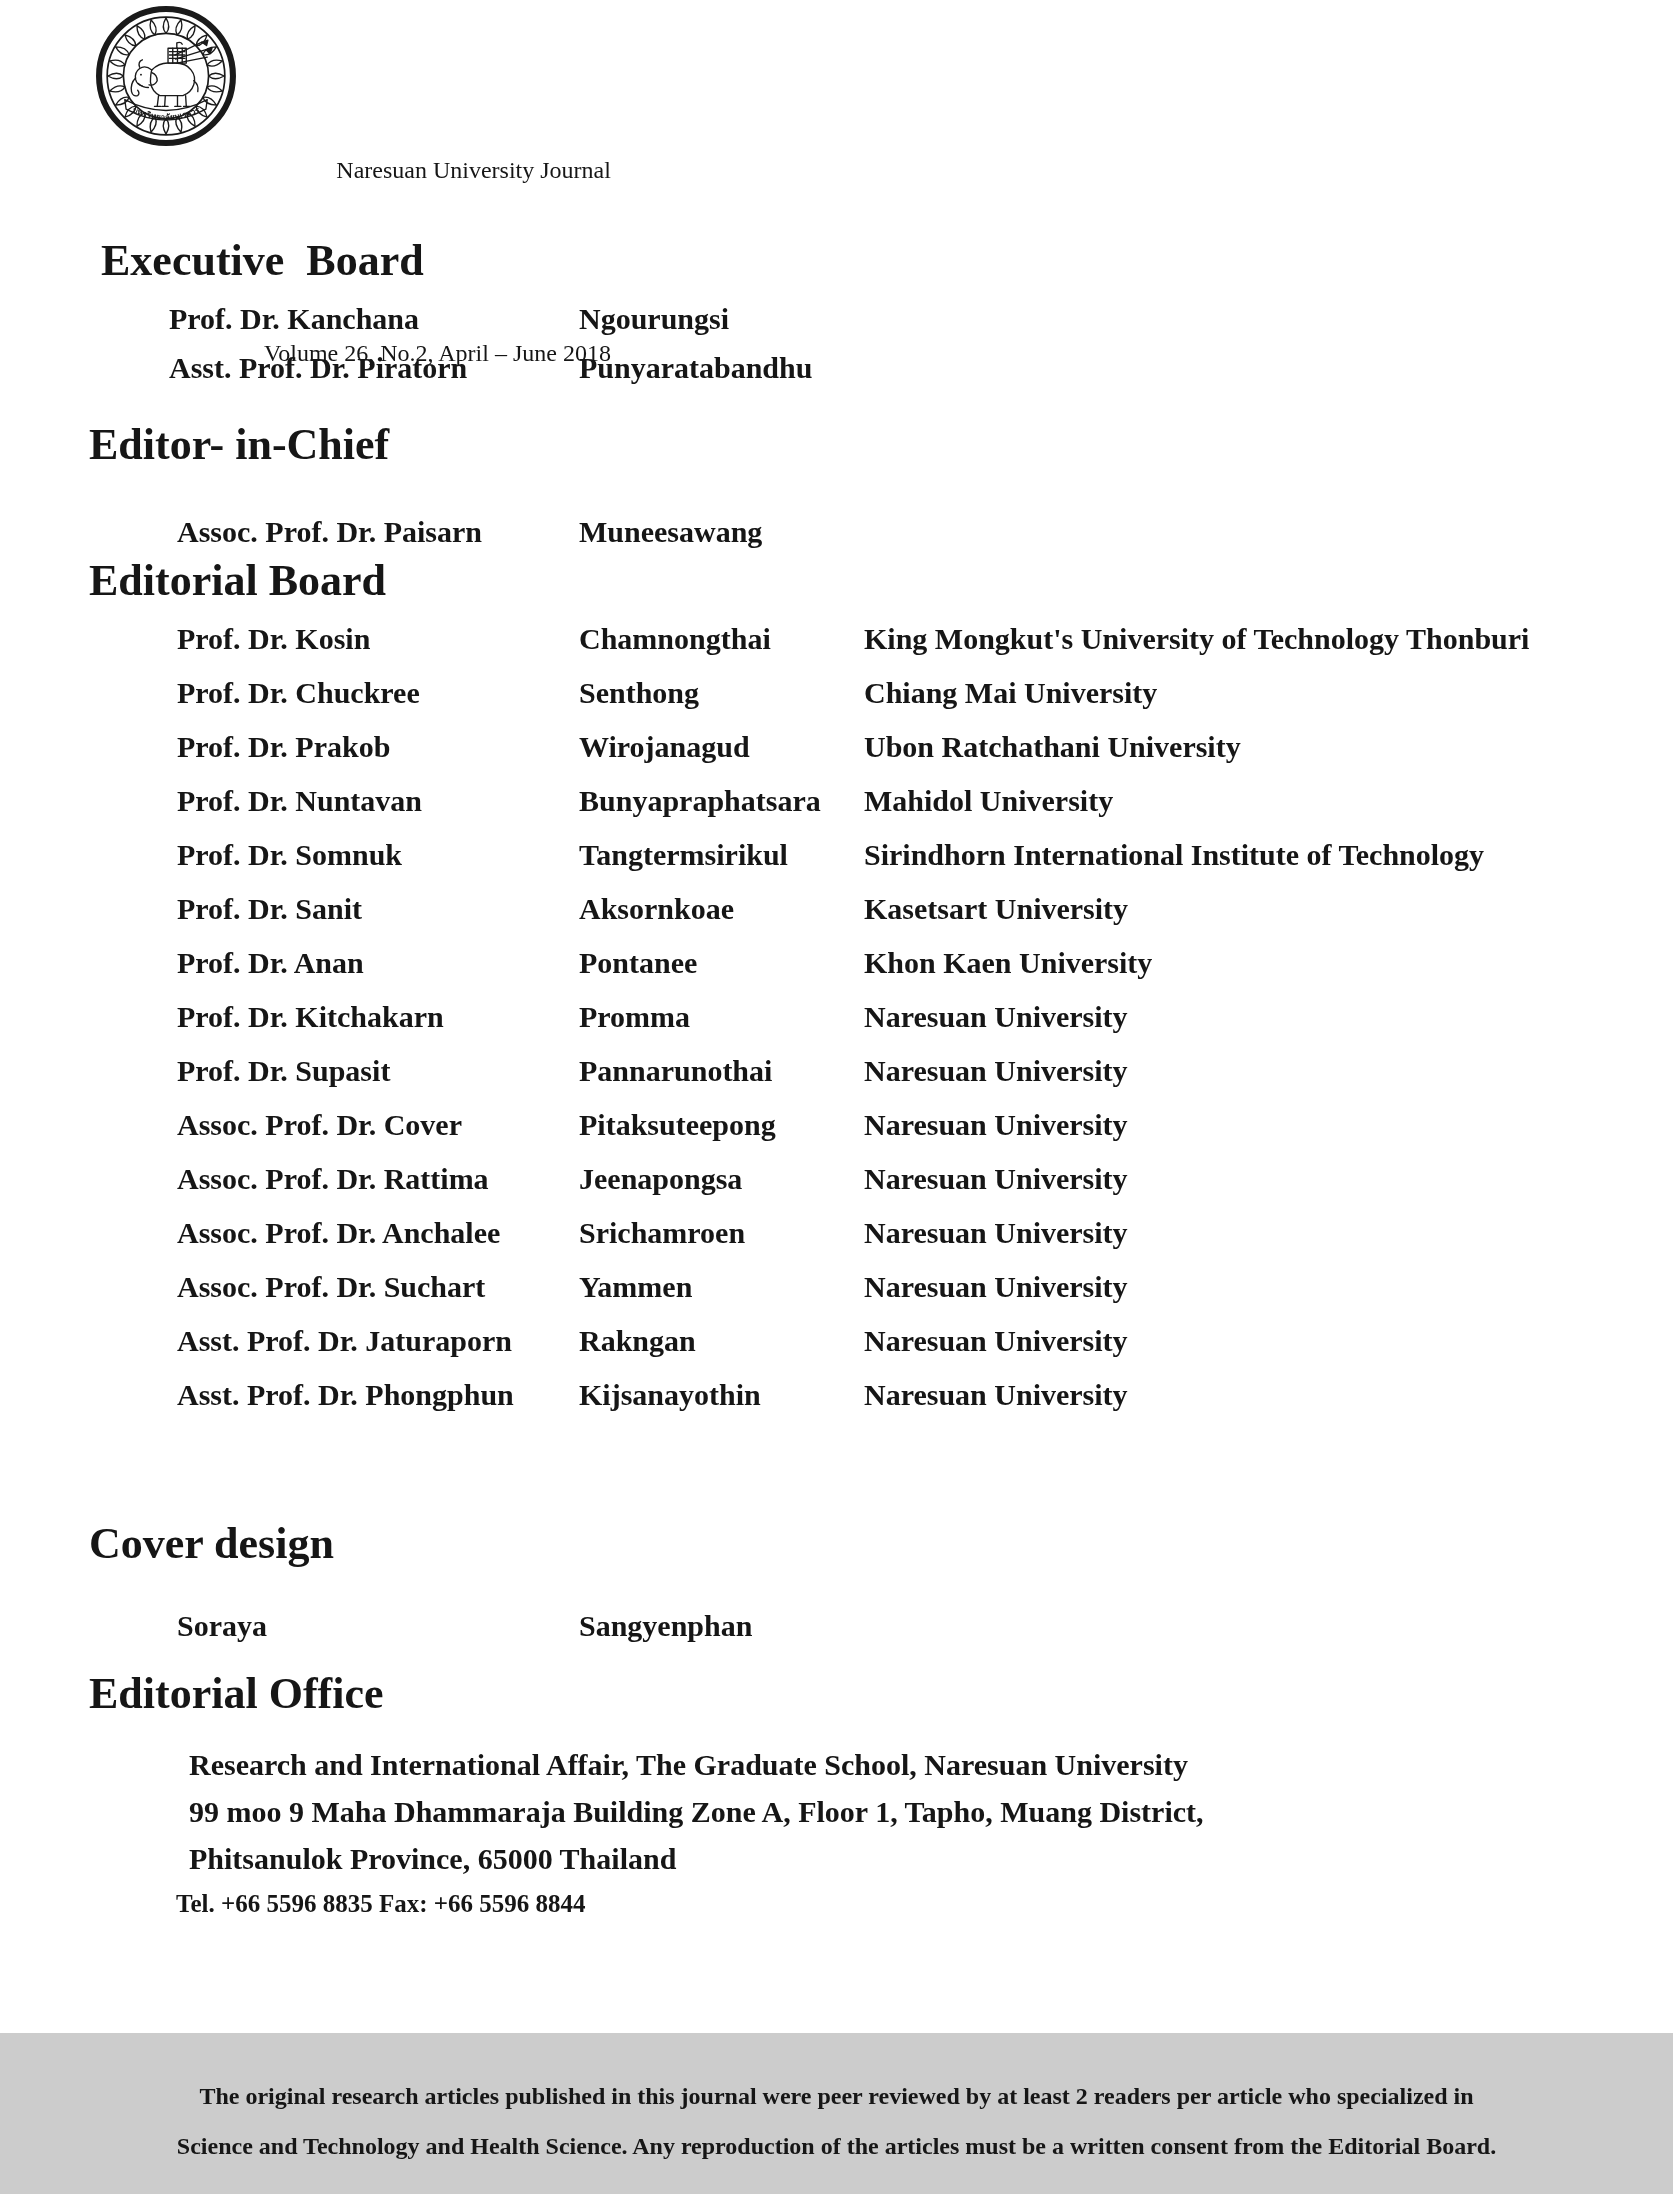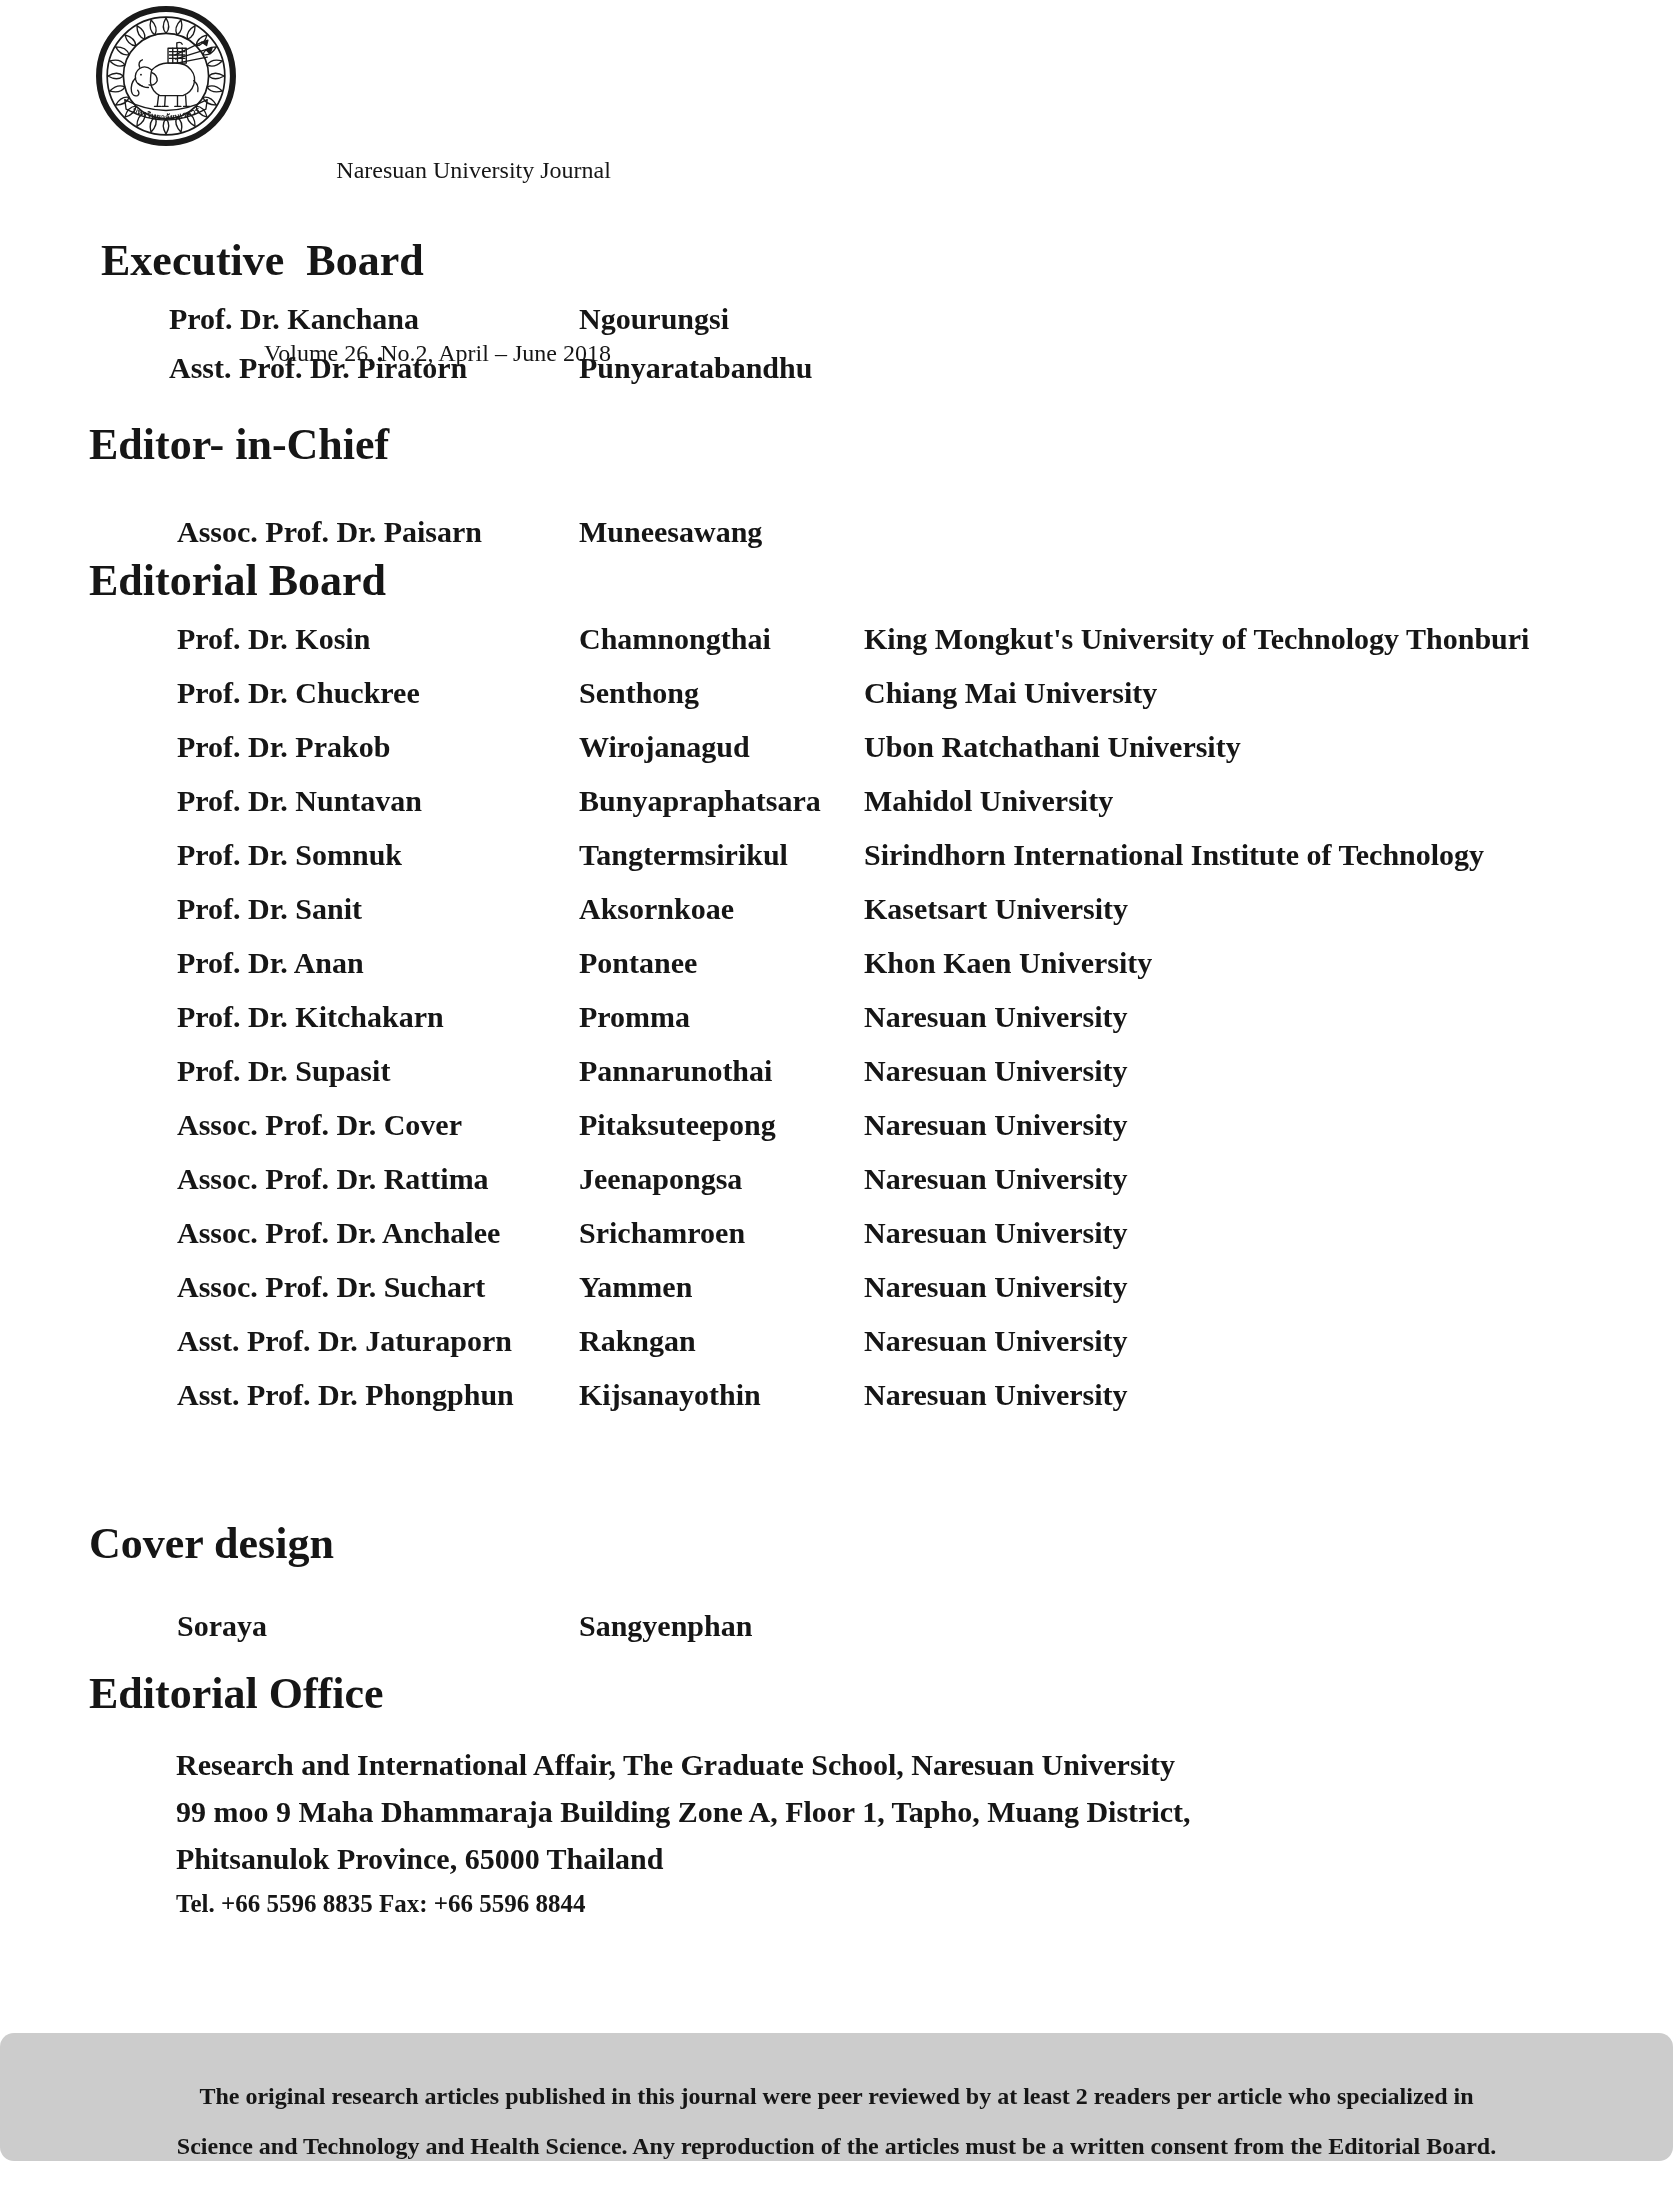--- a/index.html
+++ b/index.html
@@ -21,31 +21,30 @@
   .rows{display:block;}
   .row{display:flex;white-space:nowrap;font-weight:700;font-size:30px;}
   .rows.exec .row{line-height:49px;}
   .rows.board .row{line-height:54px;}
   .rows.single .row{line-height:41px;margin-top:20px;}
   .col-name{width:402px;flex:0 0 auto;}
   .exec .col-name{width:410px;}
   .col-surname{width:285px;flex:0 0 auto;}
   .col-univ{flex:1 1 auto;}
   
-  .address{font-size:30px;font-weight:700;line-height:47px;white-space:pre;}
+  .address{font-size:30px;font-weight:700;line-height:47px;white-space:pre;margin-left:13px;}
   .telline{font-size:25px;font-weight:700;line-height:43px;white-space:pre;}
   
   .footer{
-    left:0;top:2033px;width:1673px;height:128px;
+    left:0;top:2033px;width:1673px;height:162px;
     background:#cccccc;
     text-align:center;
     font-size:24px;font-weight:700;
     padding-top:38px;box-sizing:border-box;
     line-height:50px;
-    border-radius:14px;
   }
   .footer div{white-space:pre;}
   svg .ink{stroke:#1a1a1a;fill:none;stroke-linecap:round;stroke-linejoin:round;}
 </style>
 </head>
 <body>
 
 <div class="page">
 
   <svg class="abs logo" viewBox="0 0 210 210">

